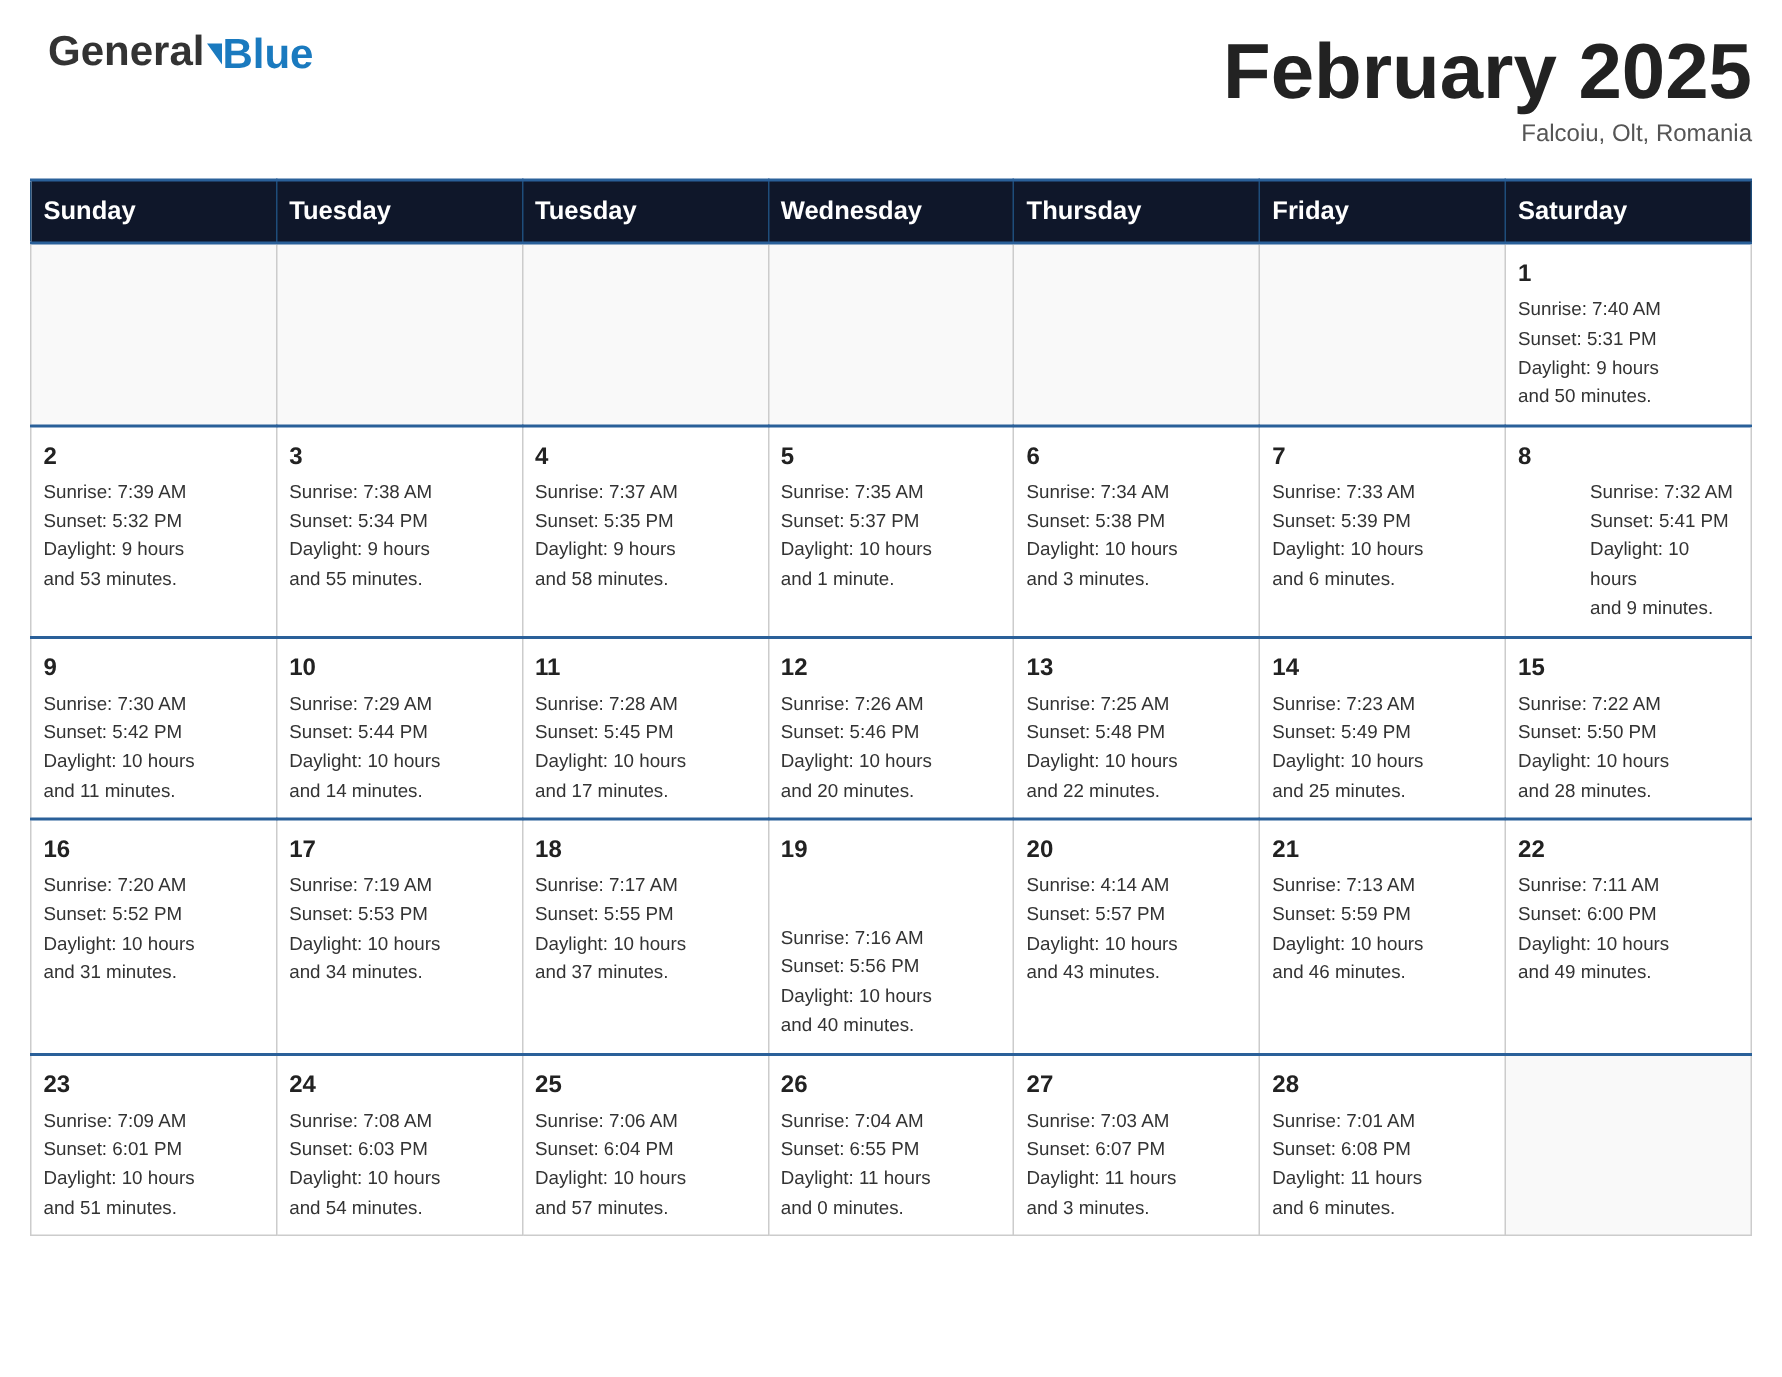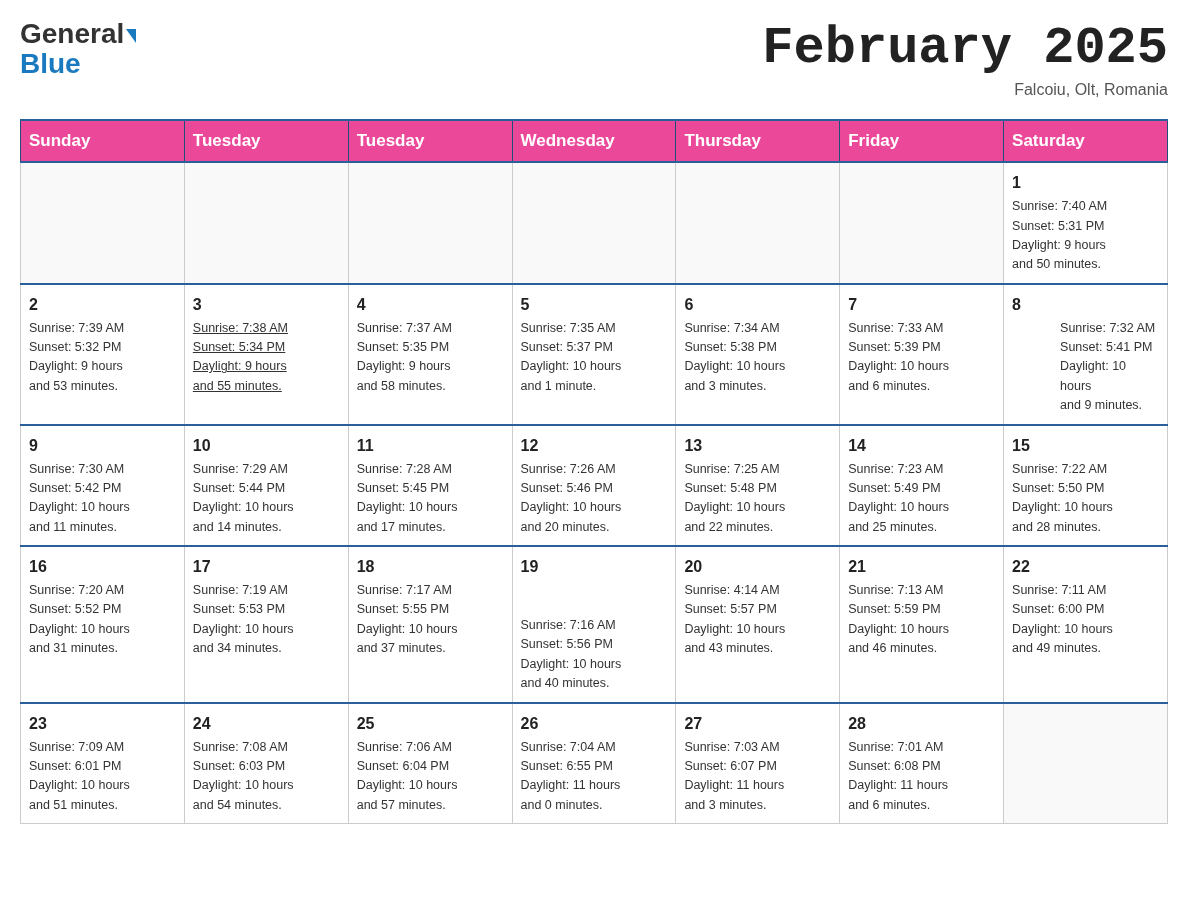--- a/index.html
+++ b/index.html
@@ -11,22 +11,23 @@
       min-height: 918px;
     }
     .header {
       display: flex;
       justify-content: space-between;
       align-items: flex-start;
       margin-bottom: 20px;
     }
     .logo {
       display: flex;
-      flex-direction: column;
+      flex-direction: row;
       align-items: flex-start;
+      margin-left: 12px;
     }
     .logo-text {
       font-size: 28px;
       font-weight: bold;
       color: #333;
       line-height: 1;
     }
     .logo-triangle {
       display: inline-block;
       width: 0;
@@ -42,34 +43,33 @@
       color: #1a7abf;
     }
     .title-section {
       text-align: right;
     }
     .month-title {
       font-size: 52px;
       font-weight: bold;
       color: #222;
       line-height: 1.1;
-      font-family: Liberation Mono, monospace;
     }
     .location {
       font-size: 16px;
       color: #555;
       margin-top: 4px;
     }
     .calendar {
       width: 100%;
       border-collapse: collapse;
       border: 1px solid #aaa;
     }
     .calendar th {
-      background: #ec4899;
+      background: #0f172a;
       color: #fff;
       font-size: 17px;
       font-weight: bold;
       padding: 10px 8px;
       text-align: left;
       border: 1px solid #1e4d7a;
     }
     .calendar td {
       vertical-align: top;
       padding: 8px;
@@ -149,21 +149,21 @@
       <tr>
         <td>
           <span class="day-num">2</span>
           <div class="day-info" style="white-space: pre-line;">Sunrise: 7:39 AM
 Sunset: 5:32 PM
 Daylight: 9 hours
 and 53 minutes.</div>
         </td>
         <td>
           <span class="day-num">3</span>
-          <div class="day-info" style="white-space: pre-line; text-decoration: underline;">Sunrise: 7:38 AM
+          <div class="day-info" style="white-space: pre-line;">Sunrise: 7:38 AM
 Sunset: 5:34 PM
 Daylight: 9 hours
 and 55 minutes.</div>
         </td>
         <td>
           <span class="day-num">4</span>
           <div class="day-info" style="white-space: pre-line;">Sunrise: 7:37 AM
 Sunset: 5:35 PM
 Daylight: 9 hours
 and 58 minutes.</div>

